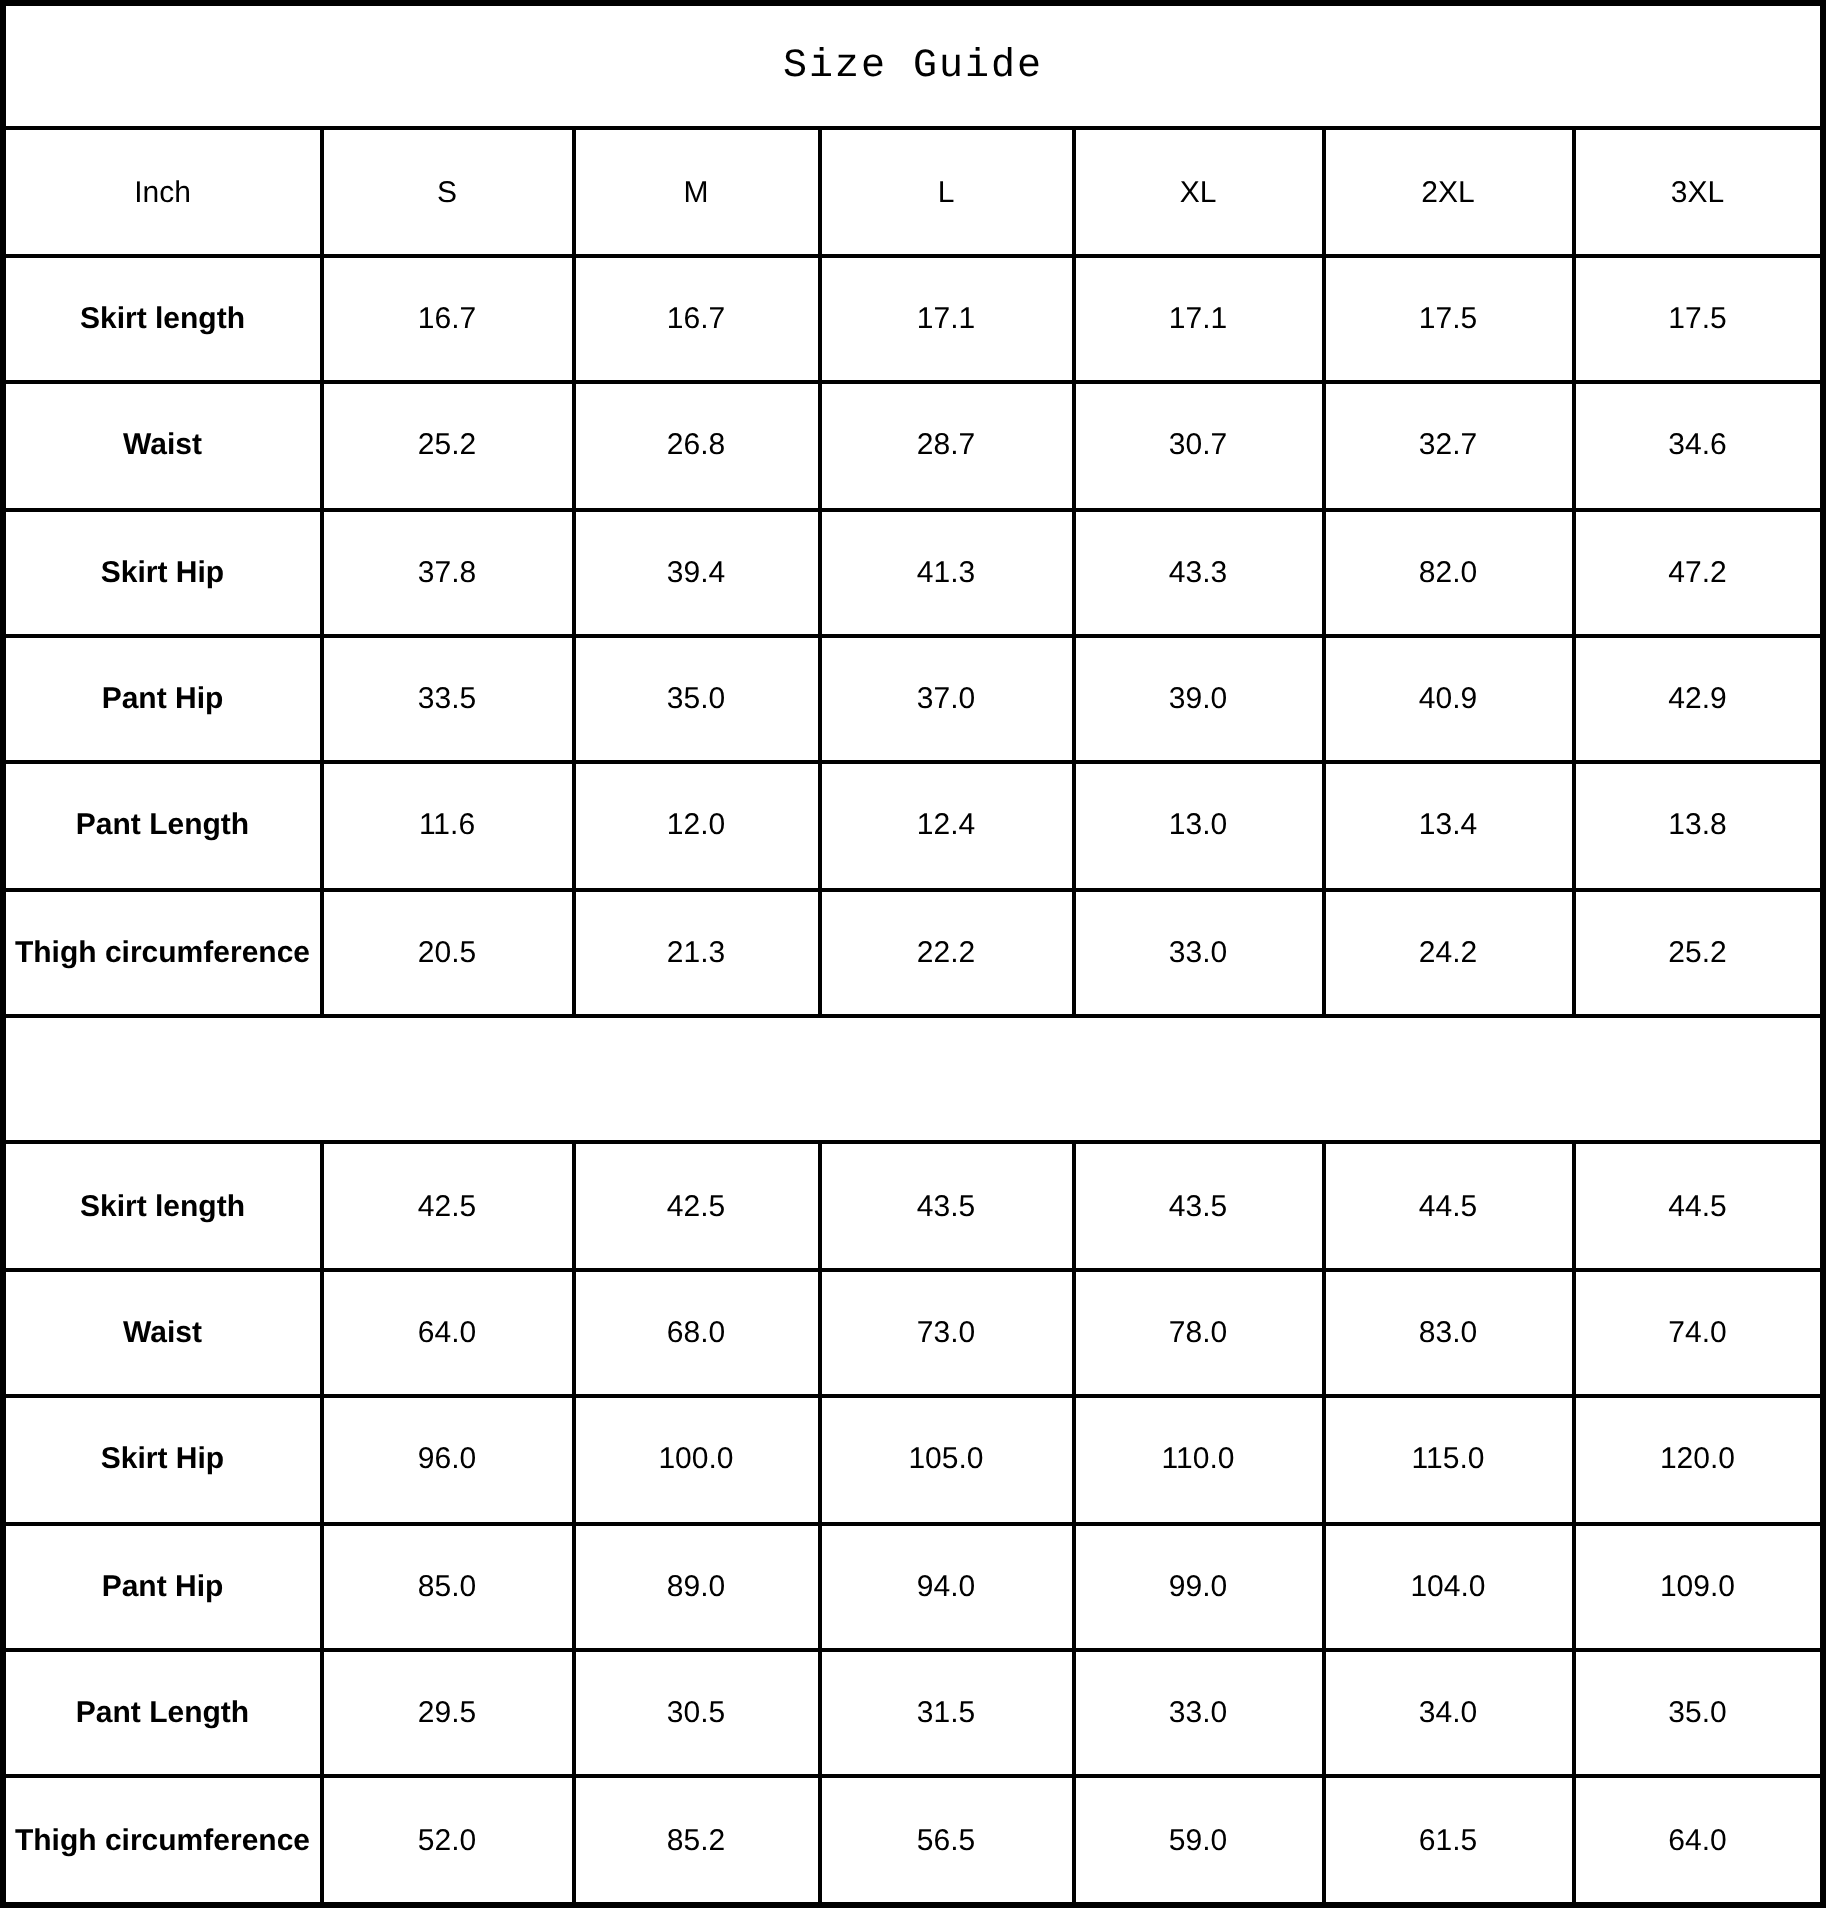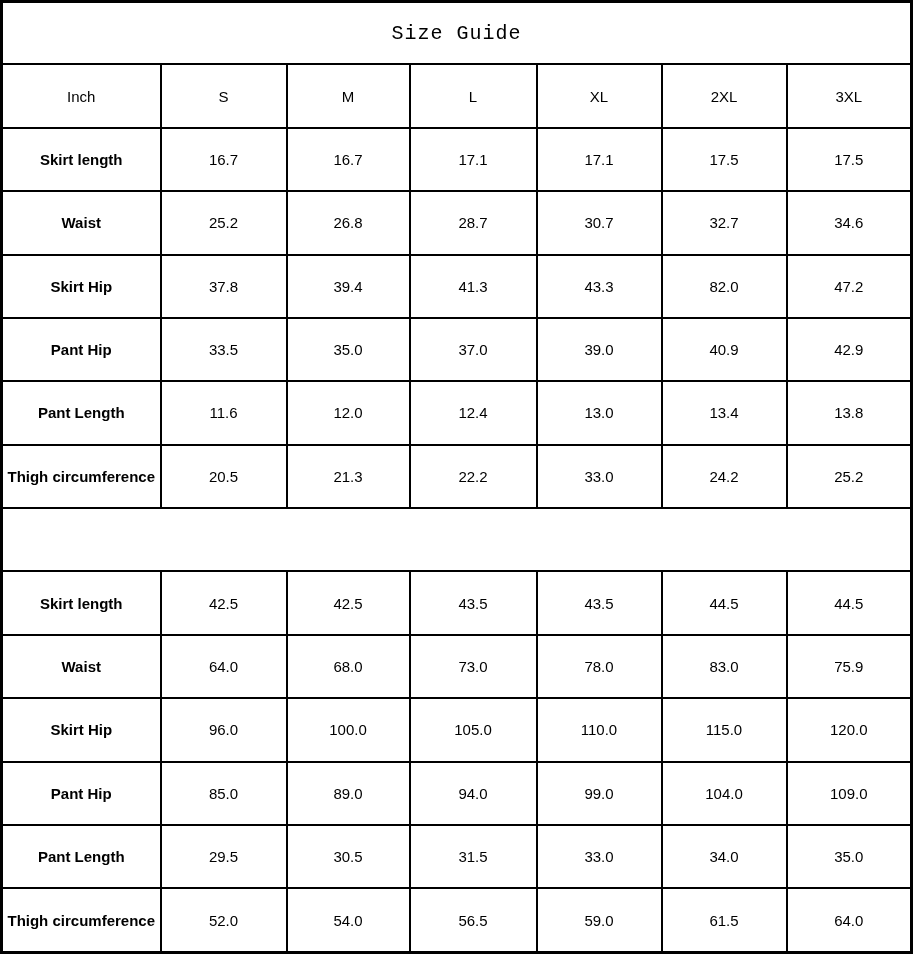--- a/index.html
+++ b/index.html
@@ -160,21 +160,21 @@
     <td class="value-cell">44.5</td>
     <td class="value-cell">44.5</td>
   </tr>
   <tr>
     <th class="label-cell">Waist</th>
     <td class="value-cell">64.0</td>
     <td class="value-cell">68.0</td>
     <td class="value-cell">73.0</td>
     <td class="value-cell">78.0</td>
     <td class="value-cell">83.0</td>
-    <td class="value-cell">75.9</td>
+    <td class="value-cell">74.0</td>
   </tr>
   <tr>
     <th class="label-cell">Skirt Hip</th>
     <td class="value-cell">96.0</td>
     <td class="value-cell">100.0</td>
     <td class="value-cell">105.0</td>
     <td class="value-cell">110.0</td>
     <td class="value-cell">115.0</td>
     <td class="value-cell">120.0</td>
   </tr>
@@ -192,21 +192,21 @@
     <td class="value-cell">29.5</td>
     <td class="value-cell">30.5</td>
     <td class="value-cell">31.5</td>
     <td class="value-cell">33.0</td>
     <td class="value-cell">34.0</td>
     <td class="value-cell">35.0</td>
   </tr>
   <tr>
     <th class="label-cell">Thigh circumference</th>
     <td class="value-cell">52.0</td>
-    <td class="value-cell">54.0</td>
+    <td class="value-cell">85.2</td>
     <td class="value-cell">56.5</td>
     <td class="value-cell">59.0</td>
     <td class="value-cell">61.5</td>
     <td class="value-cell">64.0</td>
   </tr>
 
 </tbody>
   </table>
 
 </body></html>

